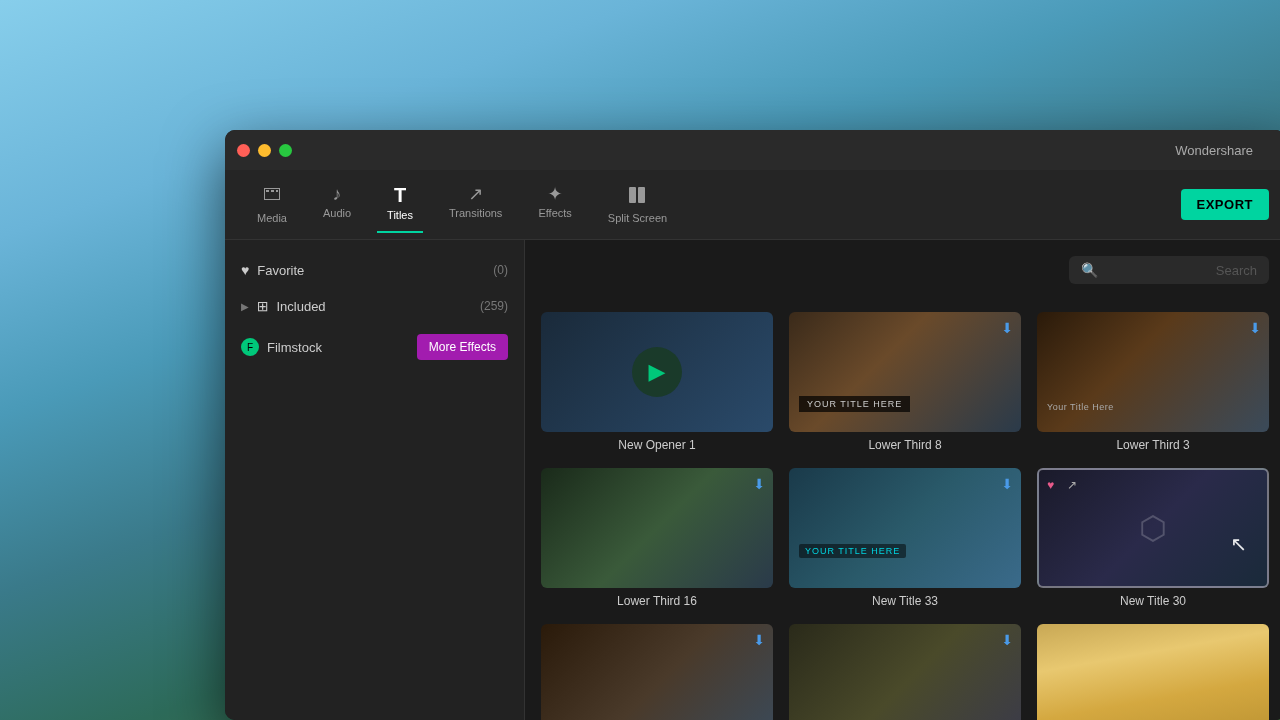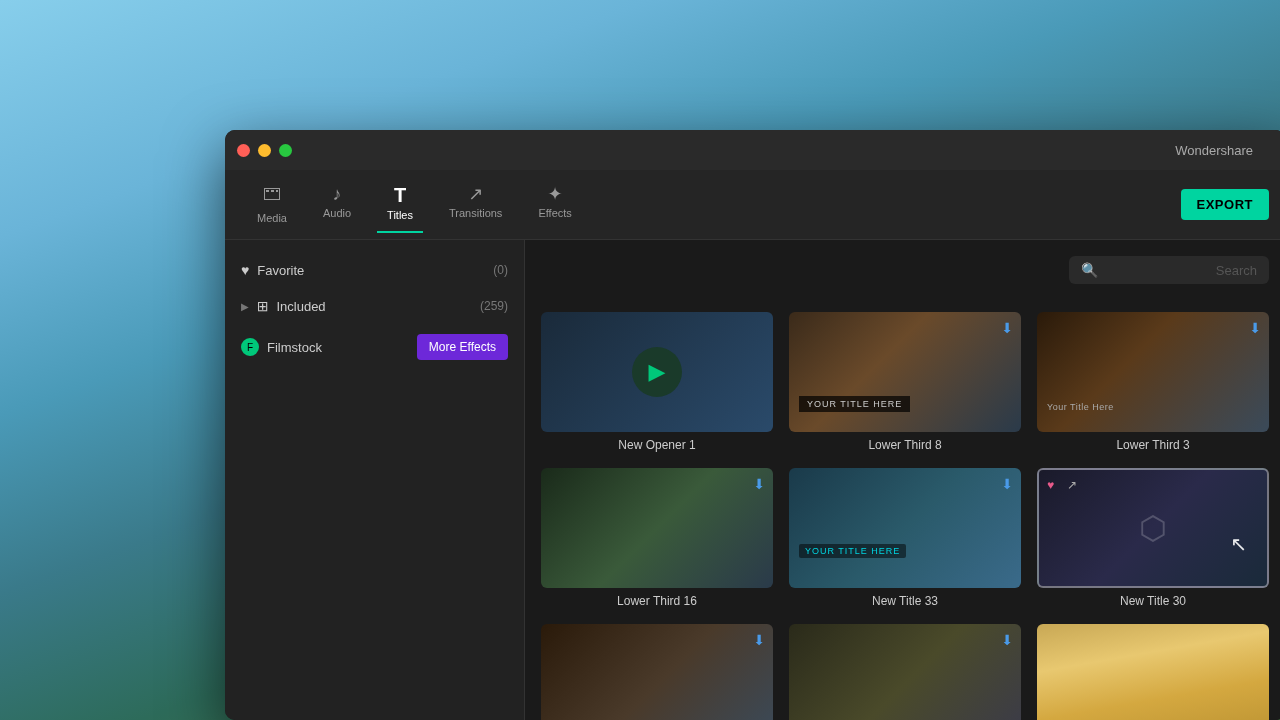--- a/index.html
+++ b/index.html
@@ -148,21 +148,21 @@
     .sidebar-item .item-count {
       color: #777;
       font-size: 12px;
     }
     .sidebar-item.expandable .chevron {
       margin-right: 8px;
       color: #777;
       font-size: 10px;
     }
     .more-effects-btn {
-      background: #6d28d9;
+      background: #a21caf;
       color: #fff;
       border: none;
       border-radius: 4px;
       padding: 6px 12px;
       font-size: 12px;
       cursor: pointer;
       font-weight: 500;
     }
 
     
@@ -387,20 +387,29 @@
         <span class="nav-icon">↗</span>
         <span class="nav-label">Transitions</span>
       </div>
 
       <div class="nav-item">
         <span class="nav-icon">✦</span>
         <span class="nav-label">Effects</span>
       </div>
 
 
+      <div class="nav-item">
+        <span class="nav-icon">
+          <svg width="20" height="20" viewBox="0 0 20 20" fill="currentColor">
+            <rect x="2" y="2" width="7" height="16" rx="1"></rect>
+            <rect x="11" y="2" width="7" height="16" rx="1"></rect>
+          </svg>
+        </span>
+        <span class="nav-label">Split Screen</span>
+      </div>
     </div>
     <button class="export-btn">EXPORT</button>
   </div>
 
   <div class="main-content">
 
     <div class="sidebar">
 
       <div class="sidebar-item">
         <span class="item-icon">♥</span>

